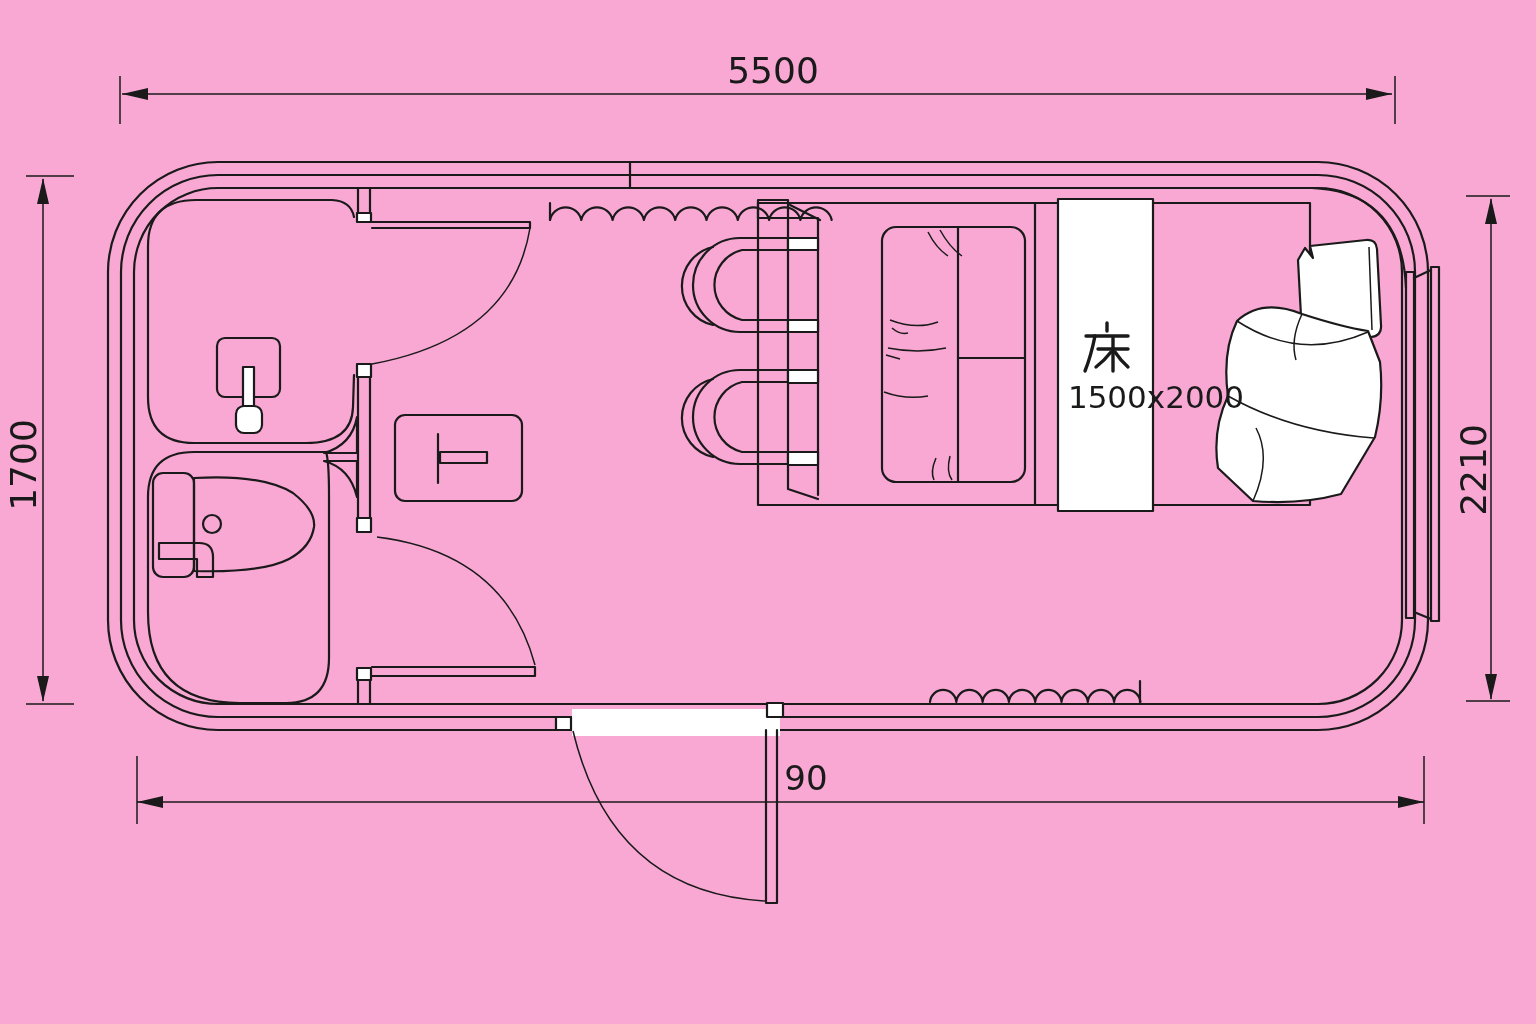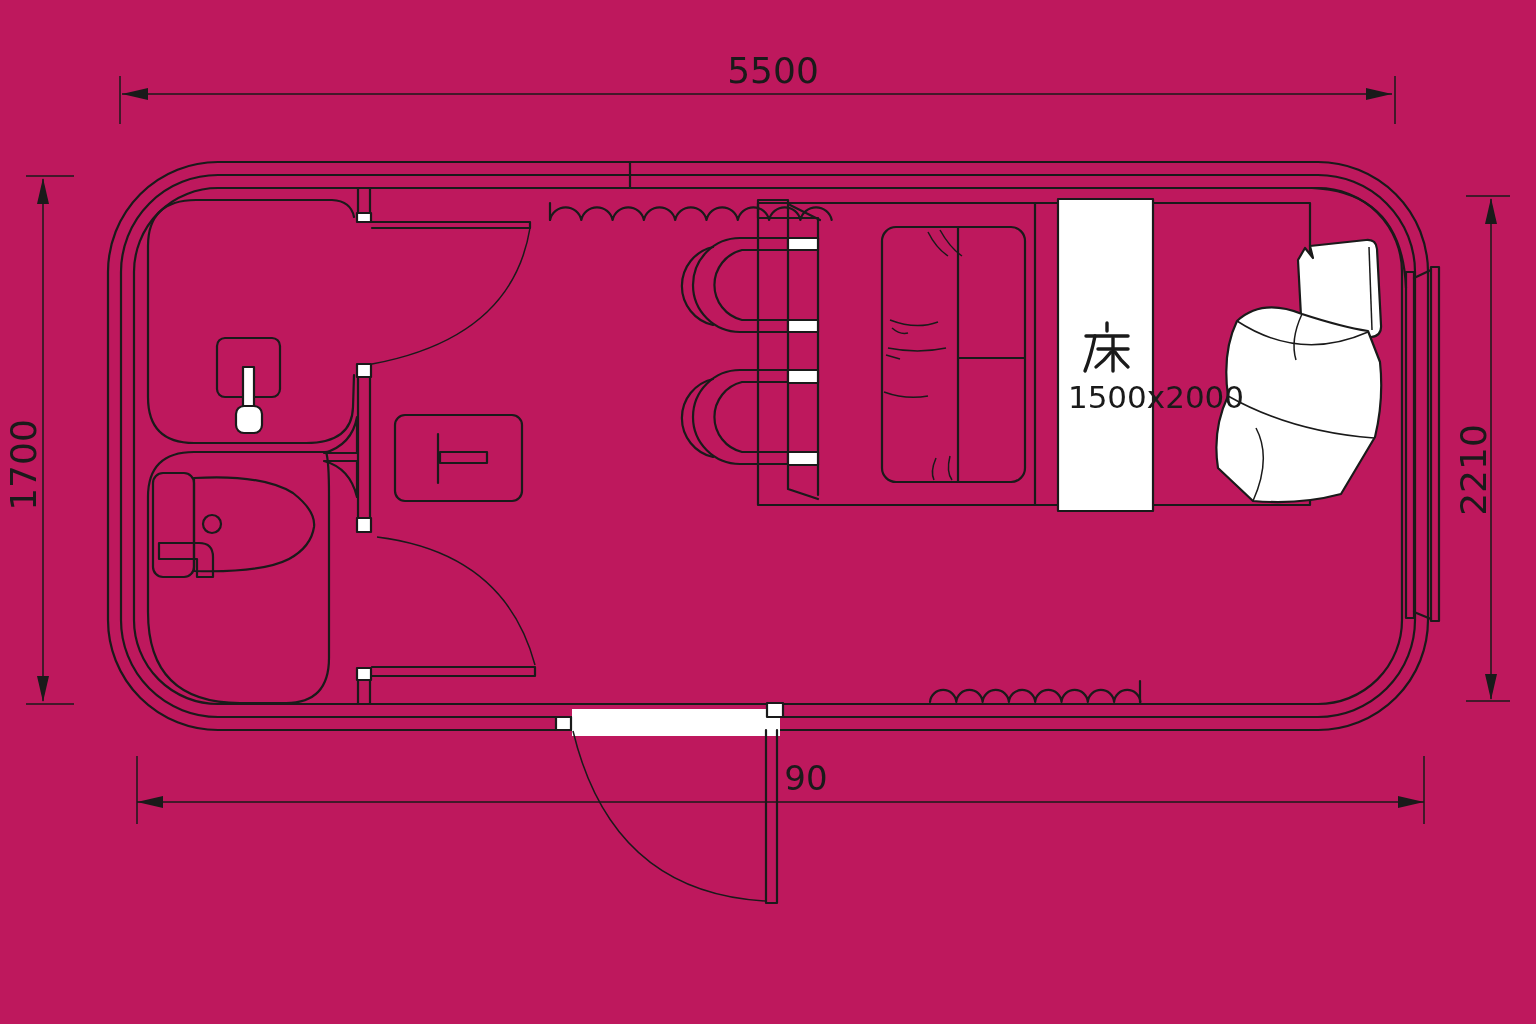--- a/index.html
+++ b/index.html
@@ -1,16 +1,16 @@
 <!DOCTYPE html>
 <html><head>
 <meta charset="utf-8">
 <style>
   html,body{margin:0;padding:0;background:#ffffff;}
-  .stage{position:relative;width:1536px;height:1024px;background:#be185d;overflow:hidden;text-align:center;}
+  .stage{position:relative;width:1536px;height:1024px;background:#f9a8d4;overflow:hidden;text-align:center;}
   svg{display:block;}
   .ln{stroke:#1a1a1a;stroke-width:2.2;fill:none;stroke-linecap:round;stroke-linejoin:round;}
   .lnthin{stroke:#1a1a1a;stroke-width:1.5;fill:none;}
   .wfill{fill:#ffffff;}
   .blk{fill:#1a1a1a;stroke:none;}
   .txt{font-family:"DejaVu Sans","Liberation Sans",sans-serif;fill:#1a1a1a;}
   .glyph{stroke:#1a1a1a;stroke-width:3.4;fill:none;stroke-linecap:round;stroke-linejoin:round;}
   .hidden-data{opacity:0;}
 </style>
 </head>

